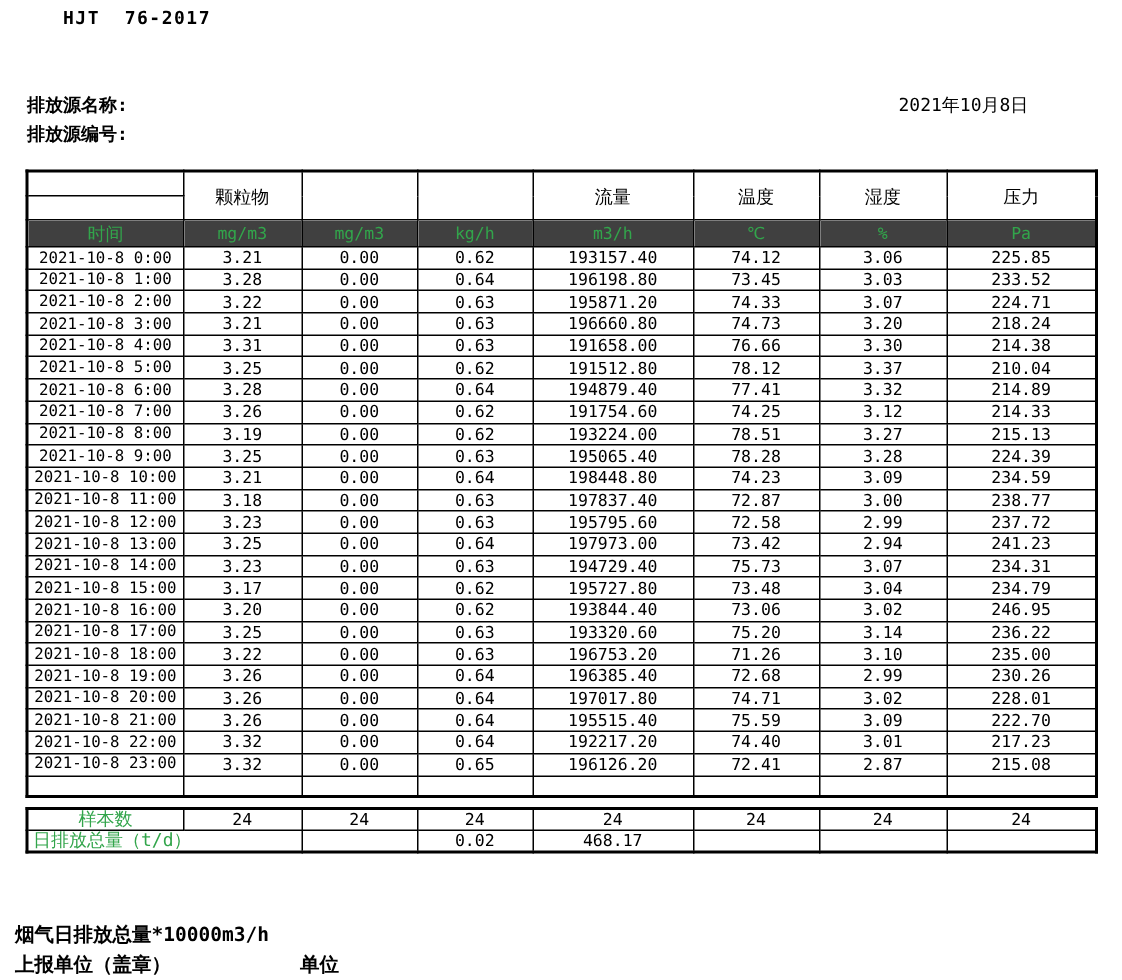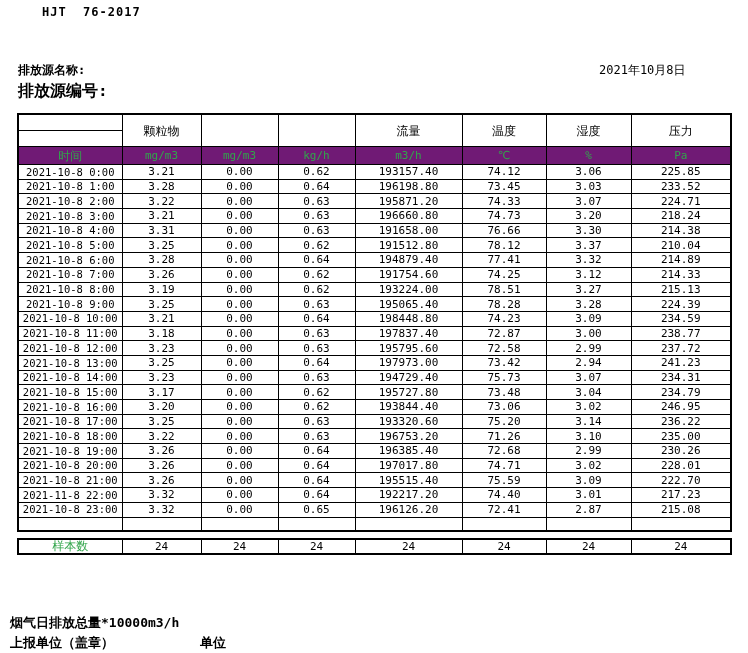--- a/index.html
+++ b/index.html
@@ -3,29 +3,29 @@
 <meta charset="utf-8">
 <style>
   html,body{margin:0;padding:0;background:#fff;}
   .page{
     position:relative;width:748px;height:653px;background:#ffffff;
     font-family:"DejaVu Sans Mono","DejaVu Sans",monospace;color:#000;overflow:hidden;
   }
   .std{position:absolute;left:10px;top:5px;font-weight:bold;font-size:12px;white-space:pre;letter-spacing:1px;padding-left:32px;}
   .title{position:absolute;left:335px;top:22px;font-weight:bold;font-size:14px;letter-spacing:1px;}
   .meta-name{position:absolute;left:18px;top:62px;font-weight:bold;font-size:12px;}
-  .meta-code{position:absolute;left:18px;top:81px;font-weight:bold;font-size:16px;}
+  .meta-code{position:absolute;left:18px;top:81px;font-weight:bold;font-size:12px;}
   .date{position:absolute;left:599px;top:62px;font-size:12px;}
 
   table{border-collapse:collapse;table-layout:fixed;}
   .main{position:absolute;left:17px;top:113px;width:713px;border:2px solid #000;}
   .main td{border:1px solid #000;text-align:center;vertical-align:middle;
            font-size:11px;line-height:1;padding:0;white-space:nowrap;overflow:hidden;}
   .main tr.h1 td{height:15px;font-size:12px;}
-  .main tr.units td{height:17px;background:#701a75;color:#32A54B;font-size:11px;}
+  .main tr.units td{height:17px;background:#404040;color:#32A54B;font-size:11px;}
   .main tr.units td.time-h{font-size:12px;}
   .main tbody.data td{height:13.7px;}
   .main tbody.data td.time{font-size:10.5px;}
   .main tr.empty td{height:12px;}
 
   .summary{position:absolute;left:17px;top:538px;width:713px;border:2px solid #000;}
   .summary td{border:1px solid #000;text-align:center;vertical-align:middle;
               font-size:11px;line-height:1;padding:0;white-space:nowrap;overflow:hidden;height:12.8px;}
   .summary td.label{color:#32A54B;font-size:12px;}
   .summary td.left{text-align:left;padding-left:3px;}
@@ -295,21 +295,21 @@
           <td class="time">2021-10-8 21:00</td>
           <td class="">3.26</td>
           <td class="">0.00</td>
           <td class="">0.64</td>
           <td class="">195515.40</td>
           <td class="">75.59</td>
           <td class="">3.09</td>
           <td class="">222.70</td>
         </tr>
         <tr>
-          <td class="time">2021-11-8 22:00</td>
+          <td class="time">2021-10-8 22:00</td>
           <td class="">3.32</td>
           <td class="">0.00</td>
           <td class="">0.64</td>
           <td class="">192217.20</td>
           <td class="">74.40</td>
           <td class="">3.01</td>
           <td class="">217.23</td>
         </tr>
         <tr>
           <td class="time">2021-10-8 23:00</td>
@@ -351,20 +351,29 @@
         <tr>
           <td class="label">样本数</td>
           <td>24</td>
           <td>24</td>
           <td>24</td>
           <td>24</td>
           <td>24</td>
           <td>24</td>
           <td>24</td>
         </tr>
+        <tr>
+          <td class="label left" colspan="2">日排放总量（t/d）</td>
+          <td></td>
+          <td>0.02</td>
+          <td>468.17</td>
+          <td></td>
+          <td></td>
+          <td></td>
+        </tr>
       </tbody>
   </table>
 
   <div class="foot1">烟气日排放总量*10000m3/h</div>
   <div class="foot2">上报单位（盖章）</div>
   <div class="foot3">单位</div>
 
 </div>
 
 </body></html>

